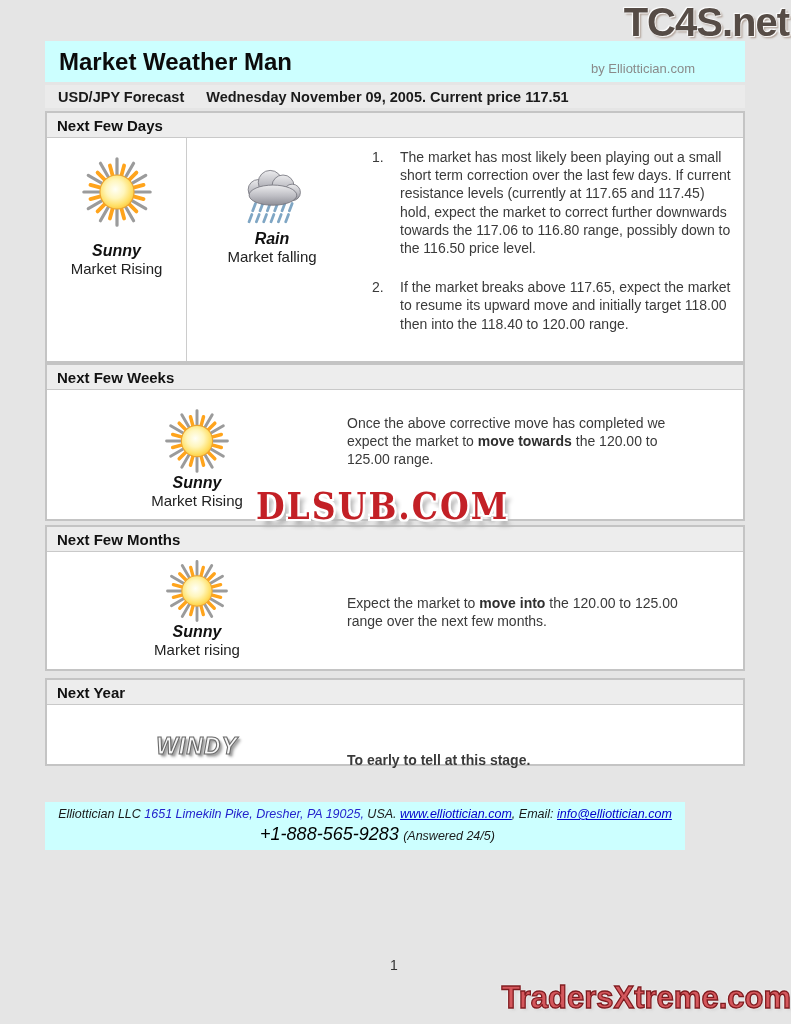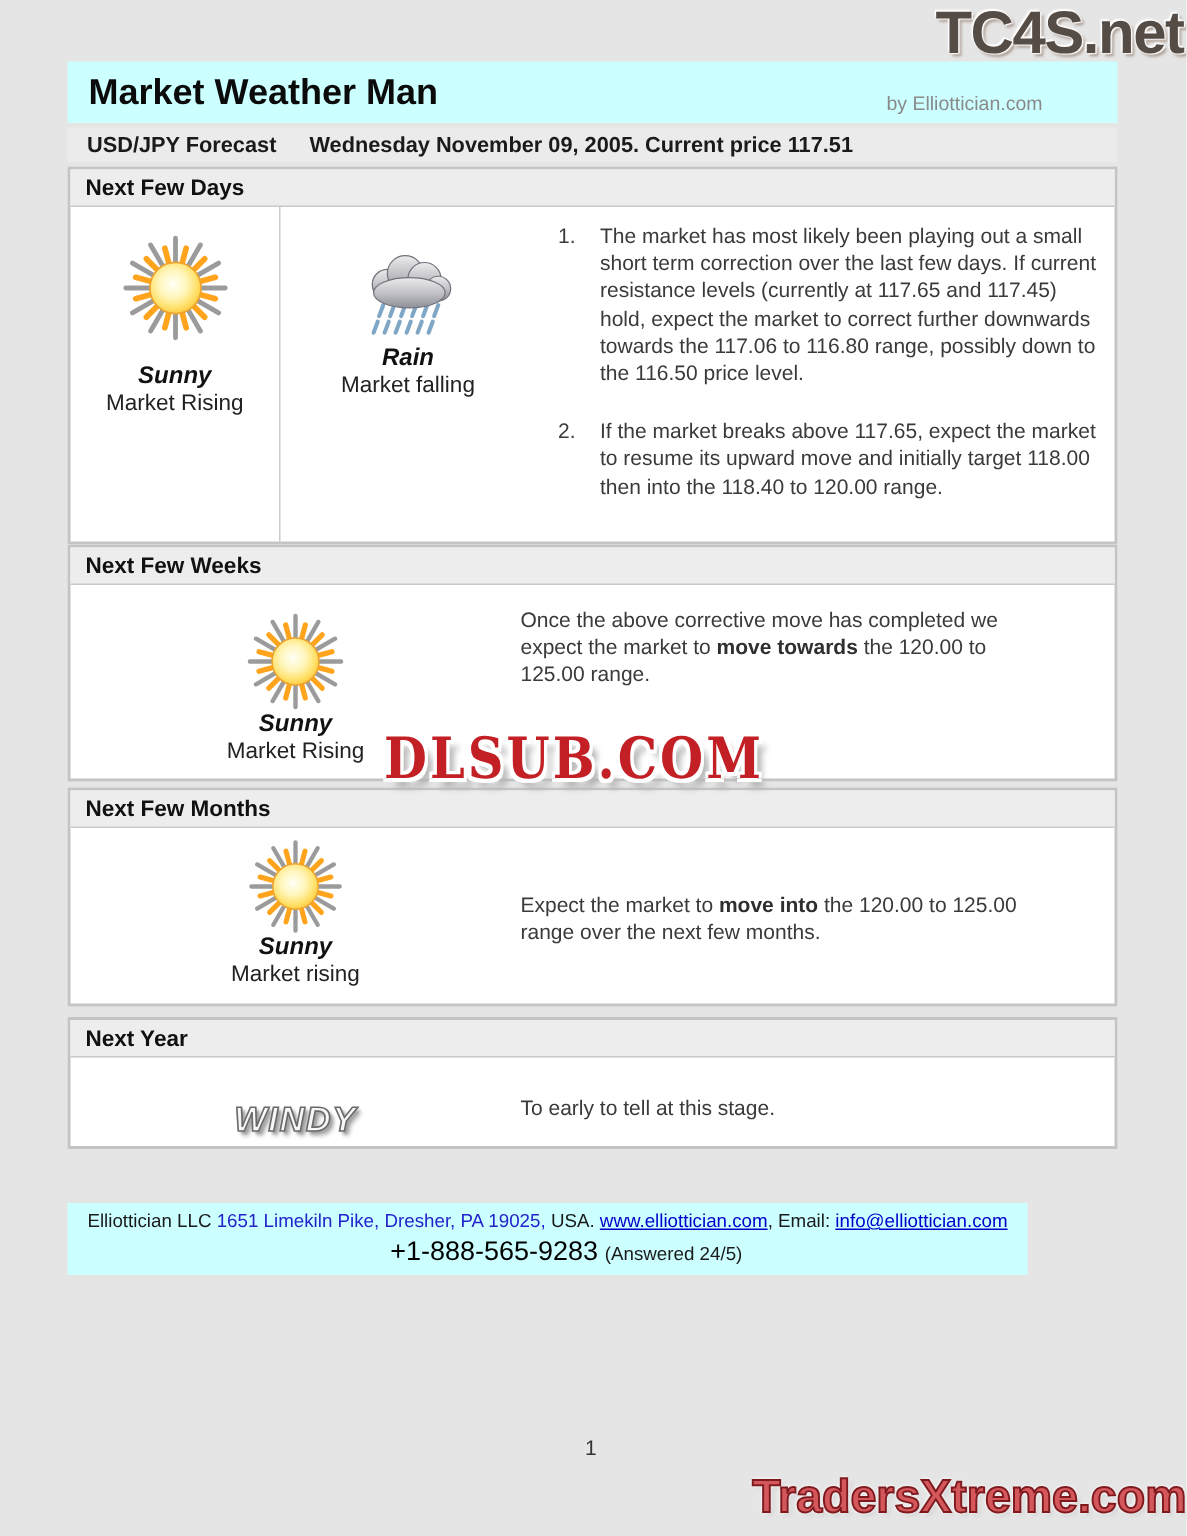--- a/index.html
+++ b/index.html
@@ -79,38 +79,38 @@
   .li { display:flex; margin-bottom:21px; }
   .li .num { width:28px; flex:0 0 28px; }
   .li, .para, .year-text { font-size:14px; line-height:1.3; color:#3a3a3a; }
   .li .text { max-width:350px; }
 
   .icon-cell { width:300px; display:flex; flex-direction:column; align-items:center; }
   .sec-weeks  .icon-cell { padding-top:18px; }
   .sec-months .icon-cell { padding-top:7px; }
   .sec-year   .icon-cell { padding-top:28px; }
   .text-cell  { flex:1; padding-right:30px; }
-  .sec-weeks  .text-cell { padding-top:14px; max-width:660px; }
+  .sec-weeks  .text-cell { padding-top:24px; max-width:660px; }
   .sec-weeks  .para { max-width:352px; }
   .sec-months .text-cell { padding-top:42px; }
   .sec-months .para { max-width:382px; }
-  .sec-year   .text-cell { padding-top:24px; }
+  .sec-year   .text-cell { padding-top:46px;font-weight:bold; }
 
   .windy {
     font-size:23px; font-weight:800; font-style:italic; letter-spacing:1px;
     color:#f7f7f7; -webkit-text-stroke:1.1px #6a6a6a;
     text-shadow:2px 2px 2px #9c9c9c, 3px 3px 3px #c2c2c2;
   }
 
   b { color:#2f2f2f; }
 
   
   .footer {
     position:absolute; left:45px; top:802px; width:640px; height:48px;
-    background:#ccffff; text-align:center; padding-top:5px;
+    background:#ccffff; text-align:center; padding-top:5px;font-style:italic;
   }
   .footer-line1 { font-size:12.5px; color:#1a1a1a; }
   .addr { color:#2323cc; }
   .footer a { color:#0000cc; text-decoration:underline; }
   .footer-line2 { margin-top:3px;padding-left:25px; }
   .phone { font-size:18px; color:#000; }
   .phone-note { font-size:12.5px; color:#1a1a1a; }
 
   .pagenum { position:absolute; left:390px; top:957px; font-size:14px; color:#333; }
 </style>

